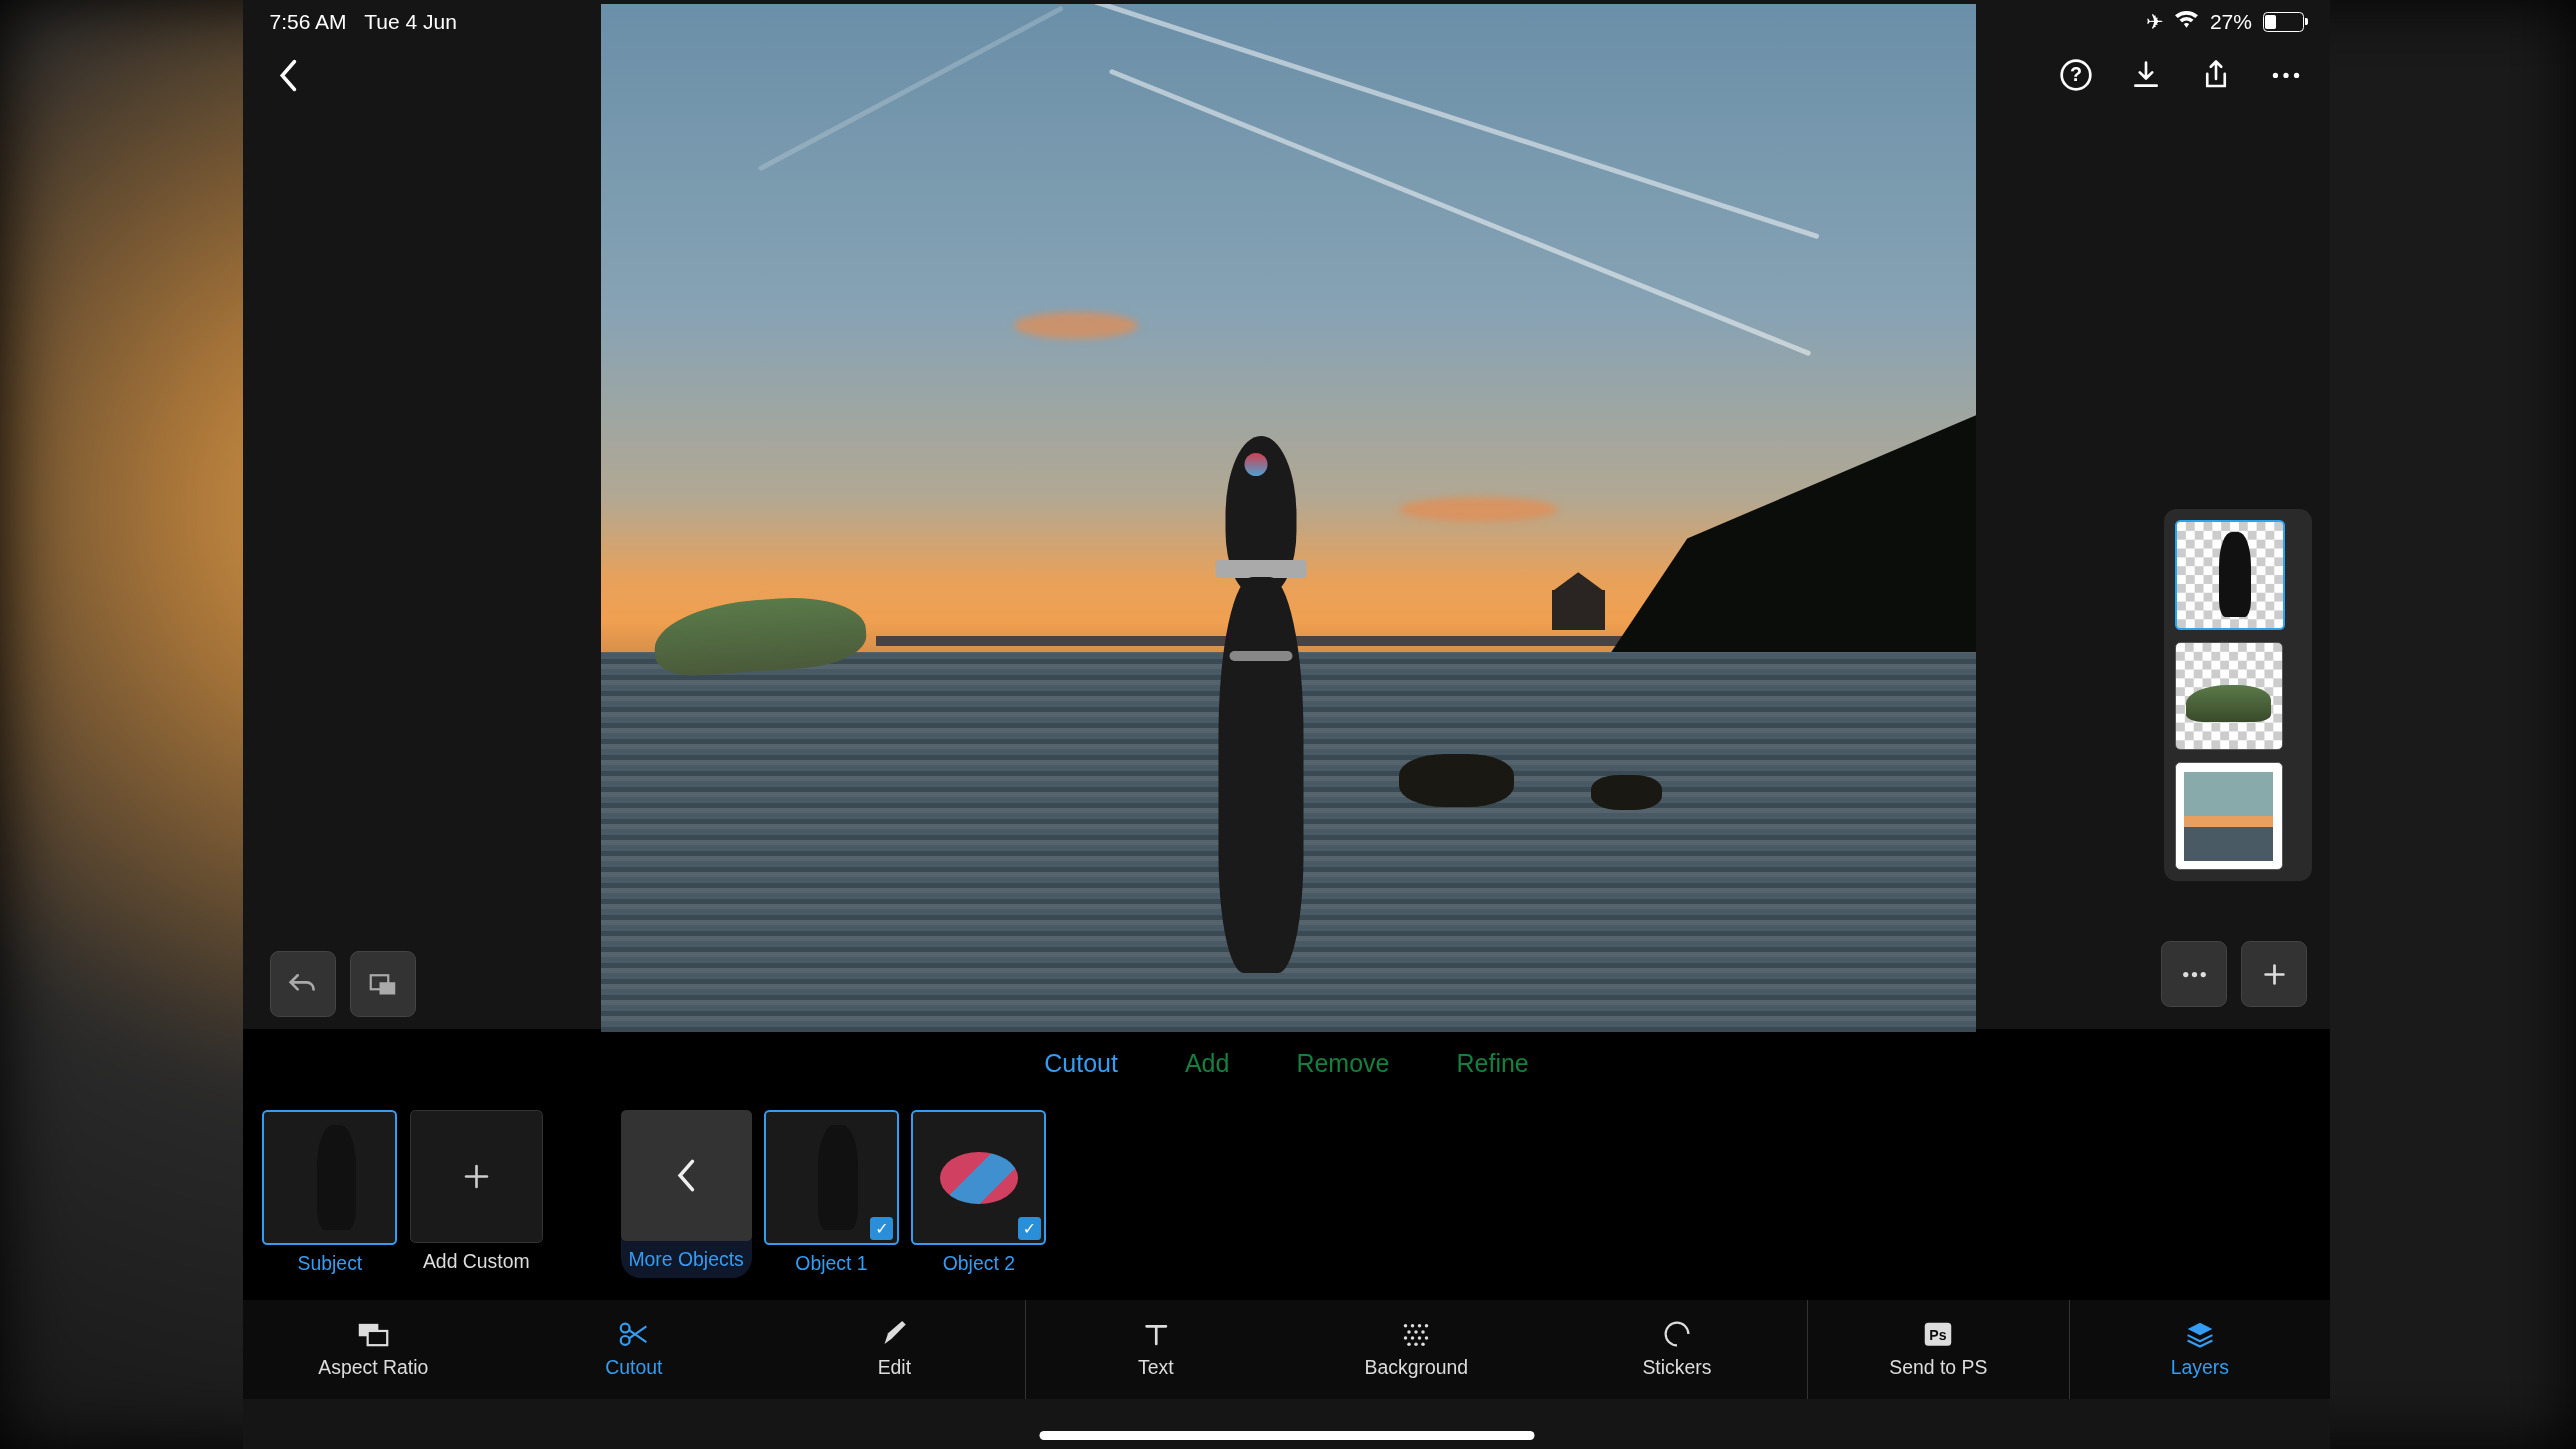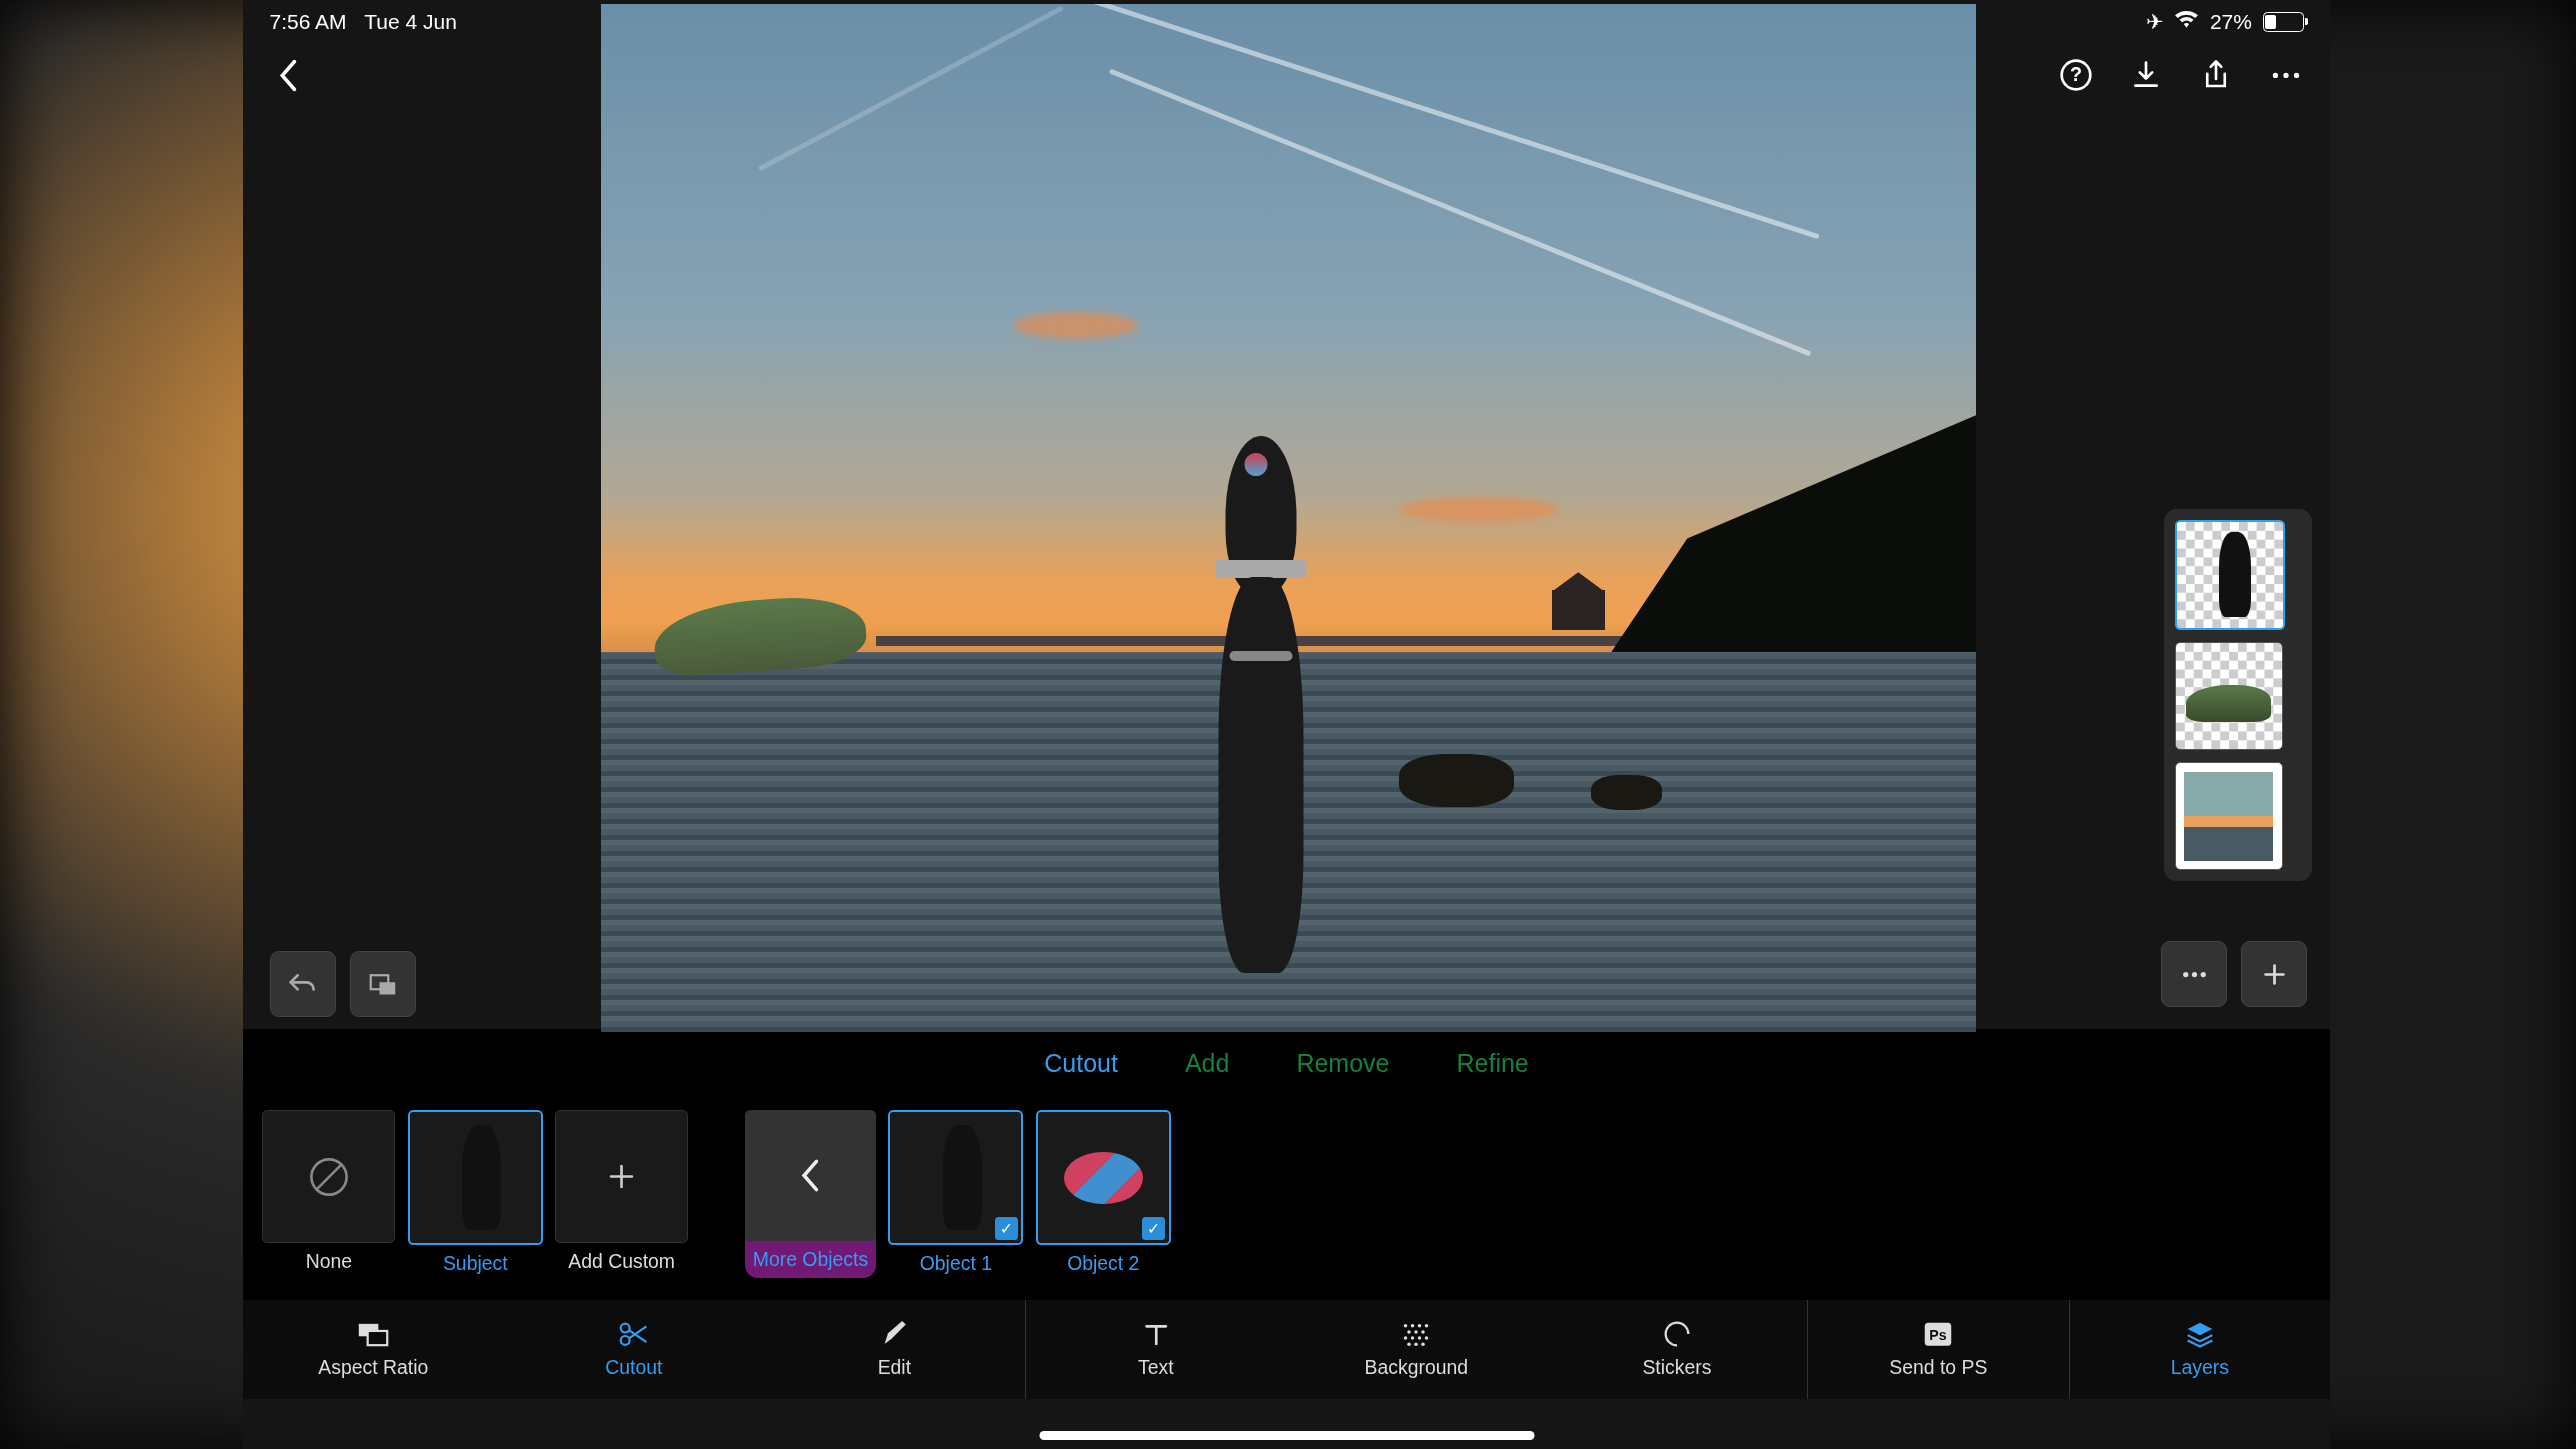--- a/index.html
+++ b/index.html
@@ -52,21 +52,21 @@
   
   .tabs{height:69px;display:flex;align-items:center;justify-content:center;gap:67px;background:#000;font-size:25px;}
   .tab{cursor:pointer;color:#15803d;}
   .tab.active{color:#349df2;font-weight:500;}
   
   .thumbs{height:177px;background:#000;padding:12.4px 19.4px;display:flex;gap:12.4px;align-items:flex-start;}
   .thumb{display:flex;flex-direction:column;align-items:center;gap:7px;cursor:pointer;}
   .timg{width:131px;height:131px;background:#1a1a1a;border:0.9px solid #333;border-radius:5.3px;display:flex;align-items:center;justify-content:center;position:relative;overflow:hidden;}
   .thumb.sel .timg{border:2.7px solid #349df2;}
   .thumb.sel .tlabel{color:#349df2;}
-  .thumb.more{background:#701a75;border-radius:13px;padding-bottom:7px;}
+  .thumb.more{background:#0f172a;border-radius:20px;padding-bottom:7px;margin-left:21px;}
   .thumb.more .tlabel{color:#349df2;}
   .tlabel{font-size:19.4px;color:#ddd;}
   .spacer{width:32px;}
   .chk{position:absolute;right:3.5px;bottom:3.5px;width:23px;height:23px;background:#2a8fd8;border-radius:3.5px;display:flex;align-items:center;justify-content:center;font-size:16px;}
   
   .bottom{height:99px;background:#0c0c0c;display:flex;align-items:stretch;}
   .bcell{flex:1;display:flex;flex-direction:column;align-items:center;justify-content:center;gap:7px;cursor:pointer;font-size:19.4px;color:#ddd;position:relative;}
   .bcell.active{color:#349df2;}
   .bcell .bi{height:30px;display:flex;align-items:center;justify-content:center;}
   .vdiv{width:0.9px;background:#333;}
@@ -202,29 +202,20 @@
     </div>
 
     <div class="tabs">
       <div class="tab active">Cutout</div>
       <div class="tab">Add</div>
       <div class="tab">Remove</div>
       <div class="tab">Refine</div>
     </div>
 
     <div class="thumbs">
-      <div class="thumb">
-        <div class="timg">
-            <svg width="44" height="44" viewBox="0 0 50 50">
-              <circle cx="25" cy="25" r="20" stroke="#888" stroke-width="3" fill="none"></circle>
-              <line x1="11" y1="39" x2="39" y2="11" stroke="#888" stroke-width="3"></line>
-            </svg>
-          </div>
-        <div class="tlabel">None</div>
-      </div>
       <div class="thumb sel">
         <div class="timg checker">
             <div class="mini-dog"></div>
           </div>
         <div class="tlabel">Subject</div>
       </div>
       <div class="thumb">
         <div class="timg">
             <svg width="35" height="35" viewBox="0 0 40 40">
               <path d="M20 8v24M8 20h24" stroke="#ccc" stroke-width="3" stroke-linecap="round"></path>

